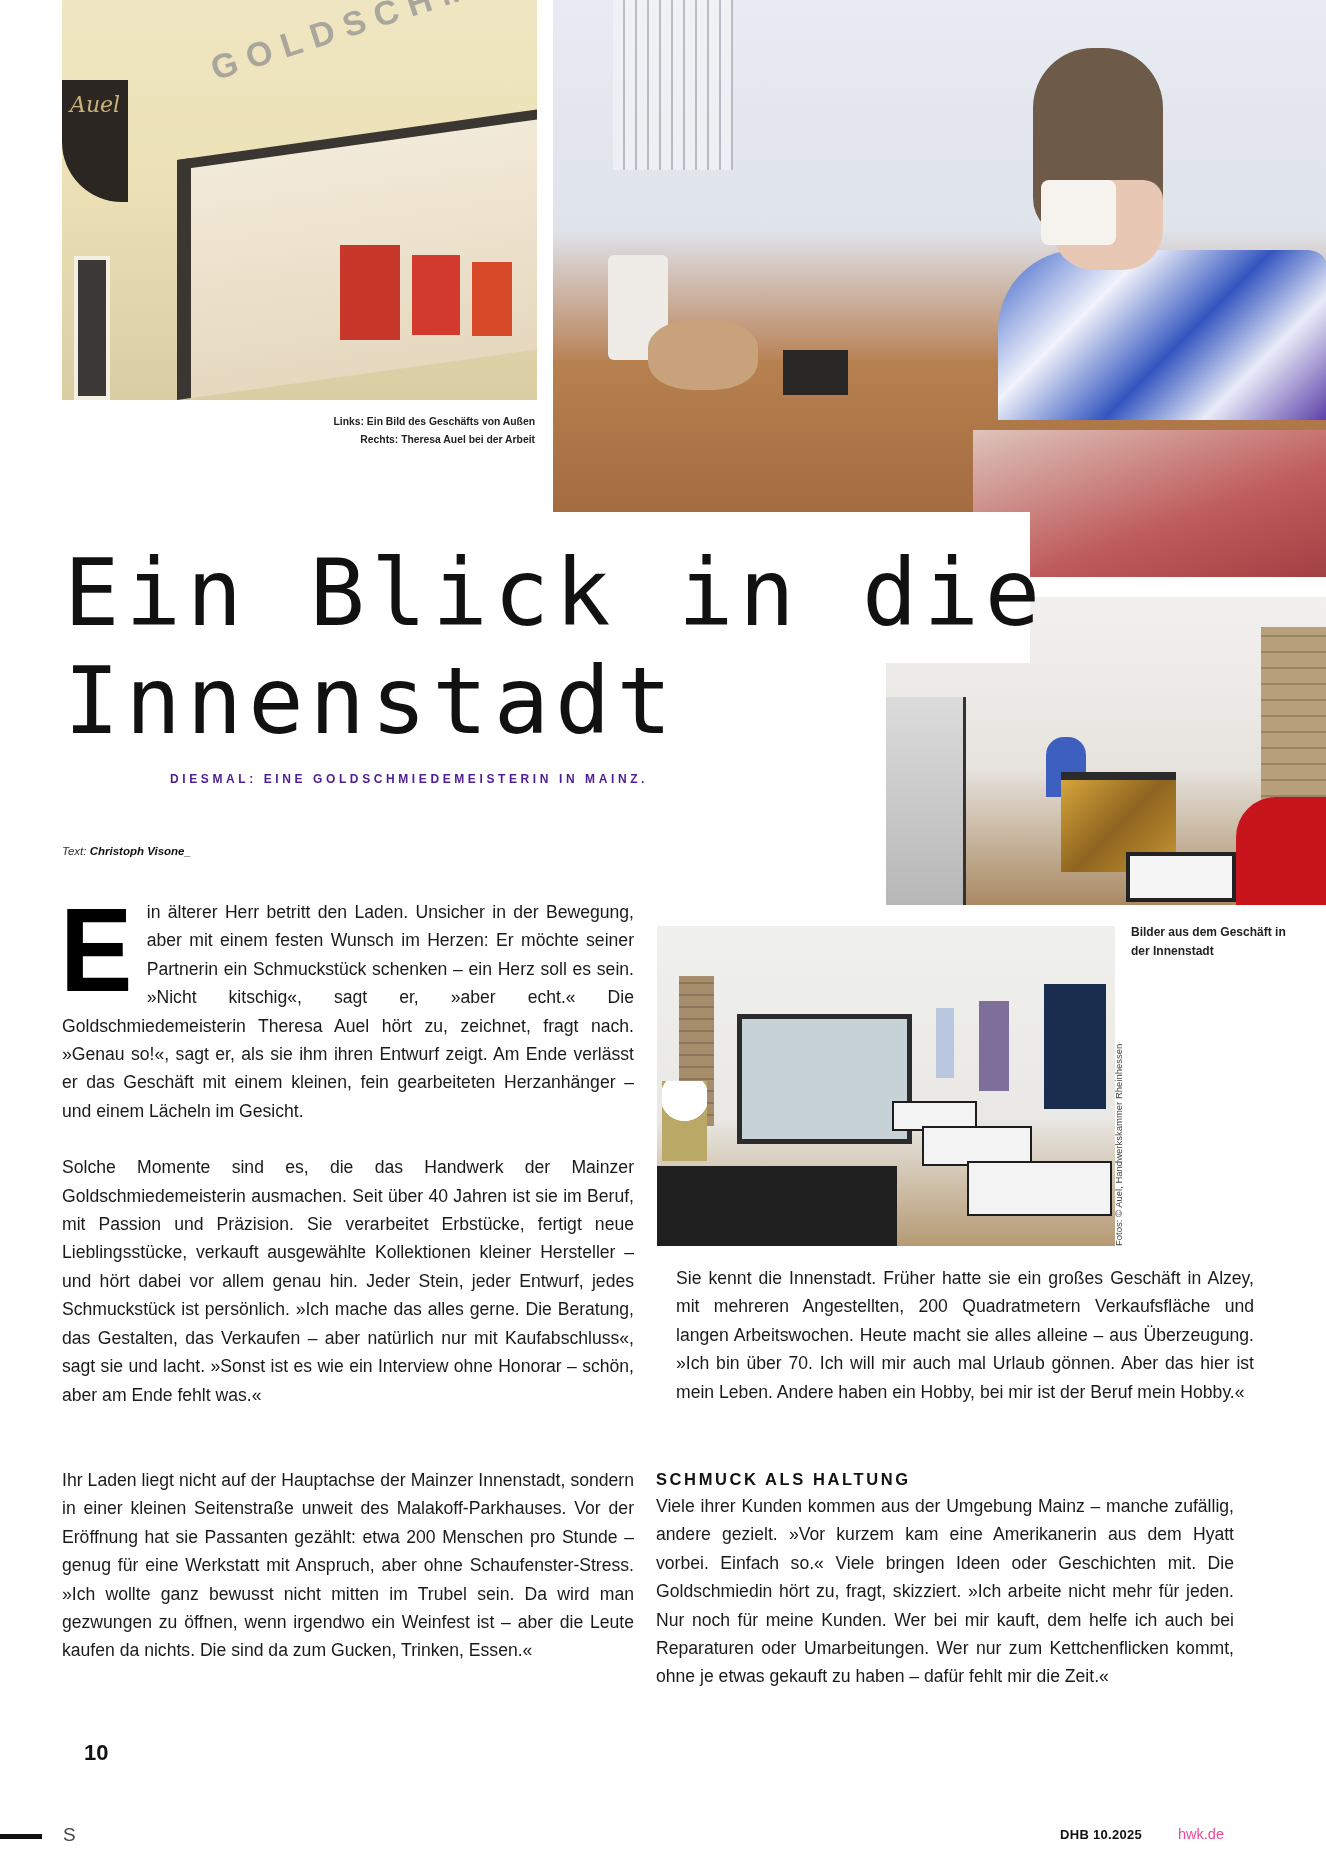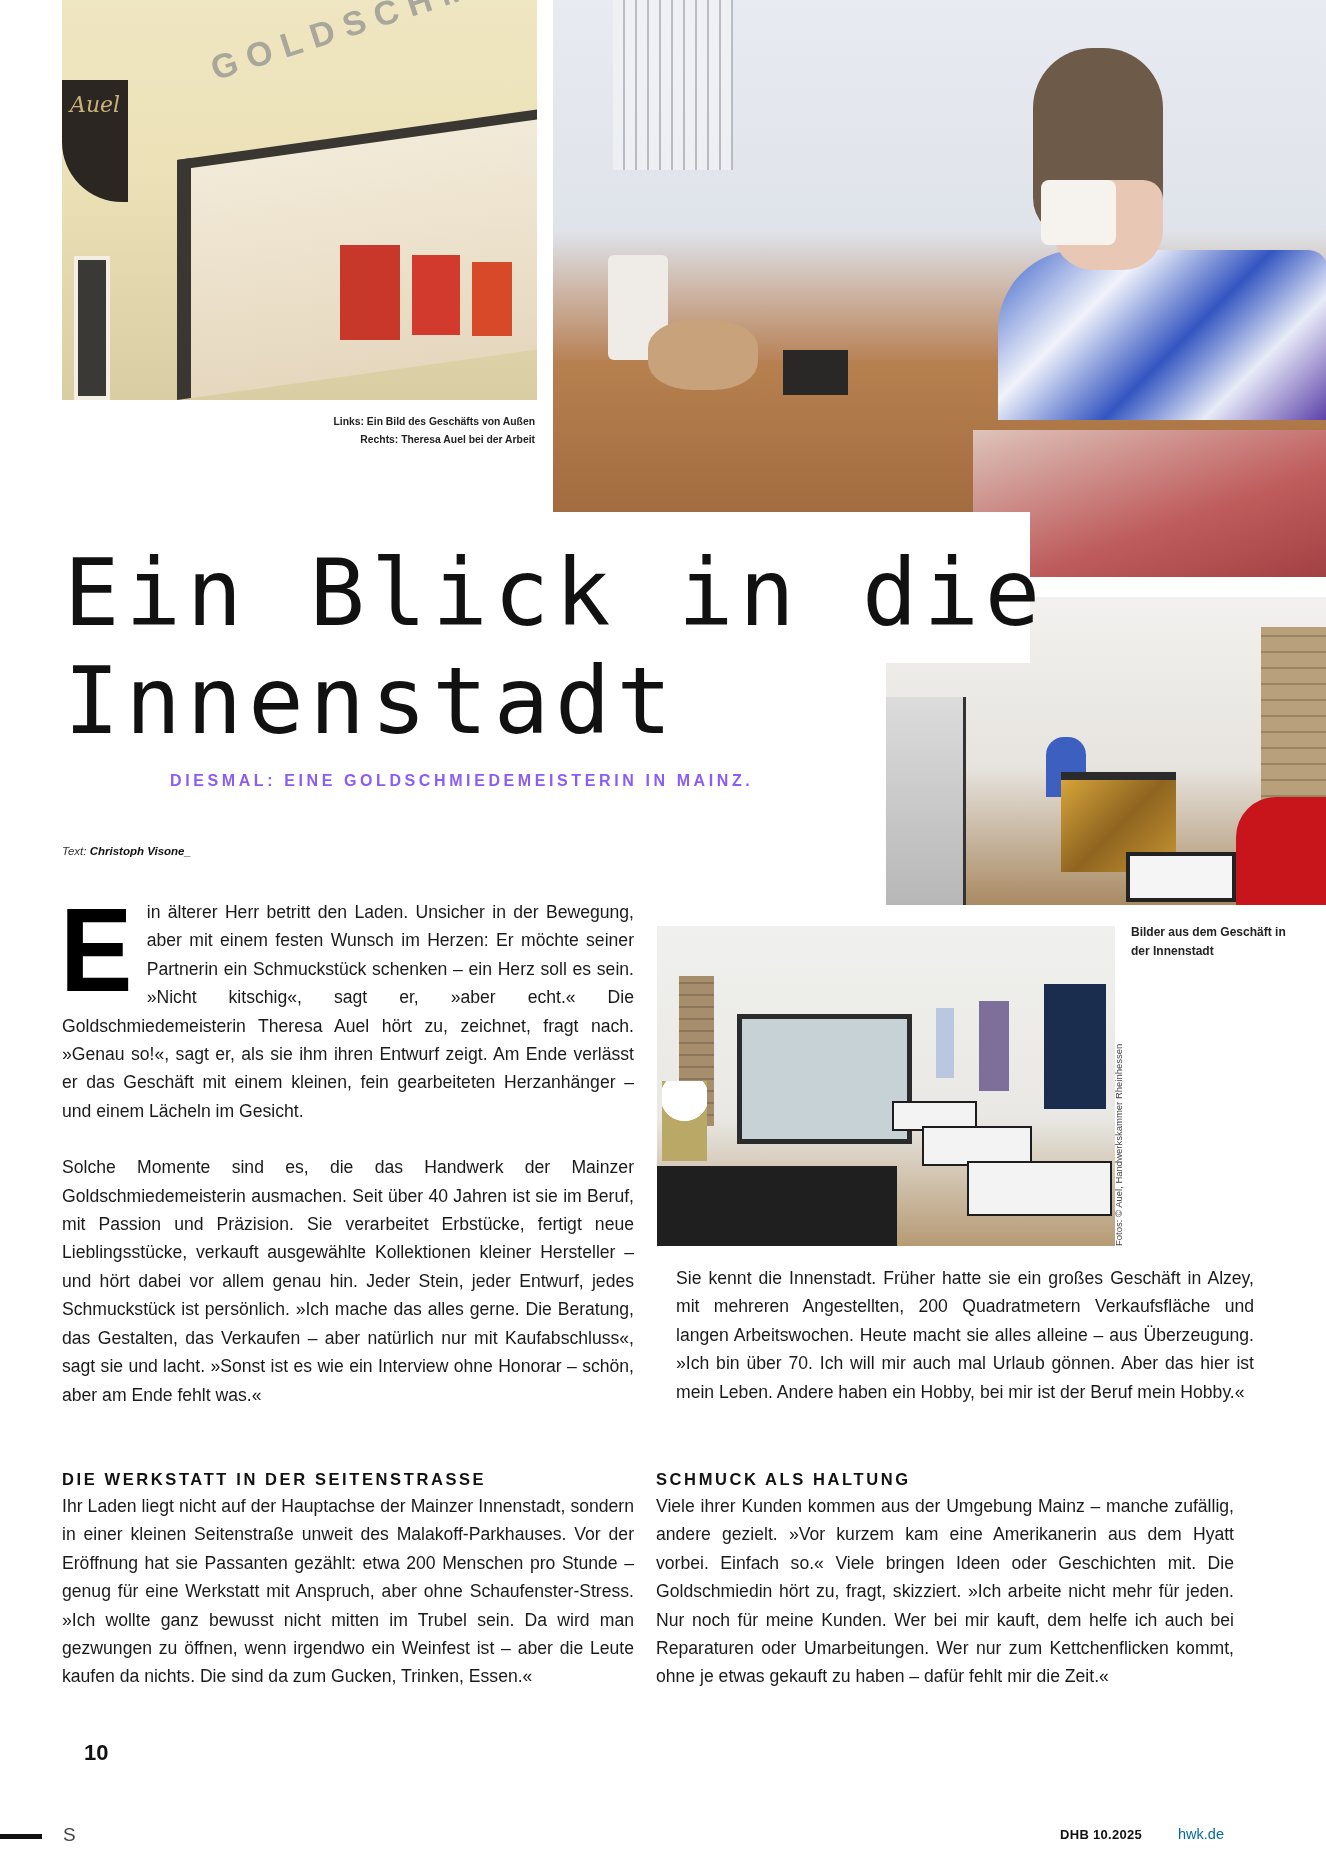--- a/index.html
+++ b/index.html
@@ -60,21 +60,21 @@
 
   
   #title-box { position: absolute; left: 0; top: 512px; width: 1030px; height: 151px; background: #fff; }
   #title-box-2 { position: absolute; left: 0; top: 663px; width: 886px; height: 75px; background: #fff; }
   .headline { position: absolute; left: 64px; font-family: "DejaVu Sans Mono", monospace; font-weight: normal; font-size: 92px; letter-spacing: 6px; color: #111; line-height: 1; margin-top: 16px; }
   #headline-1 { top: 532px; }
   #headline-2 { top: 640px; }
 
   #caption-top { position: absolute; left: 250px; top: 412px; width: 285px; text-align: right; font-family: "Liberation Sans", sans-serif; font-weight: bold; font-size: 11.5px; line-height: 18px; color: #222; transform: scaleX(.9); transform-origin: right; }
 
-  #subtitle { position: absolute; left: 170px; top: 772px; font-family: "Liberation Sans", sans-serif; font-weight: bold; font-size: 16px; letter-spacing: 3.6px; color: #8b5cf6; }
+  #subtitle { position: absolute; left: 170px; top: 772px; font-family: "Liberation Sans", sans-serif; font-weight: bold; font-size: 12px; letter-spacing: 3.6px; color: #4c1d95; }
 
   #byline { position: absolute; left: 62px; top: 845px; font-size: 11.5px; font-style: italic; color: #333; }
   #byline b { font-weight: bold; color: #111; margin-top: 11px; }
 
   .col { position: absolute; font-family: "Liberation Sans", sans-serif; font-size: 17.6px; line-height: 28.4px; color: #1a1a1a; text-align: justify; }
   .col p { margin: 0; }
   .col .spacer { height: 28px; }
   #col-left { left: 62px; top: 898px; width: 572px; }
   #col-right-1 { left: 656px; top: 1264px; width: 578px; margin-left: 20px; }
   #col-right-2 { left: 656px; top: 1466px; width: 578px; }
@@ -85,21 +85,21 @@
   .subhead { font-family: "Liberation Sans", sans-serif; font-weight: bold; font-size: 16.5px; letter-spacing: 2.6px; line-height: 26px; color: #111; text-align: left; }
 
   #caption-right { position: absolute; left: 1131px; top: 923px; width: 190px; font-weight: bold; font-size: 12px; line-height: 19px; color: #222; }
 
   #photo-credit { position: absolute; left: 1113px; top: 1246px; transform: rotate(-90deg); transform-origin: left top; font-size: 9.5px; color: #444; white-space: nowrap; }
 
   #footer-bar { position: absolute; left: 0; top: 1834px; width: 42px; height: 5px; background: #111; }
   #footer-s { position: absolute; left: 63px; top: 1824px; font-size: 19px; color: #444; }
   #footer-page { position: absolute; left: 84px; top: 1740px; font-size: 22px; font-weight: bold; color: #111; }
   #footer-issue { position: absolute; left: 1060px; top: 1827px; font-size: 13px; font-weight: bold; color: #111; letter-spacing: .3px; }
-  #footer-site { position: absolute; left: 1178px; top: 1826px; font-size: 14.5px; color: #0369a1; }
+  #footer-site { position: absolute; left: 1178px; top: 1826px; font-size: 14.5px; color: #ec4899; }
 </style>
 </head>
 <body>
 
 <div class="photo" id="photo-storefront" title="Ein Bild des Geschäfts von Außen">
   <div class="lettering">GOLDSCHMIEDE</div>
   <div class="sign">
       <span class="sign-text">Auel</span>
     </div>
   <div class="window"></div>
@@ -163,21 +163,20 @@
 </div>
 
 <div class="col" id="col-left">
   <span class="dropcap">E</span>
   <p>in älterer Herr betritt den Laden. Unsicher in der Bewegung, aber mit einem festen Wunsch im Herzen: Er möchte seiner Partnerin ein Schmuckstück schenken – ein Herz soll es sein. »Nicht kitschig«, sagt er, »aber echt.« Die Goldschmiedemeisterin Theresa Auel hört zu, zeichnet, fragt nach. »Genau so!«, sagt er, als sie ihm ihren Entwurf zeigt. Am Ende verlässt er das Geschäft mit einem kleinen, fein gearbeiteten Herzanhänger – und einem Lächeln im Gesicht.</p>
   <div class="spacer"></div>
   <p>Solche Momente sind es, die das Handwerk der Mainzer Goldschmiedemeisterin ausmachen. Seit über 40 Jahren ist sie im Beruf, mit Passion und Präzision. Sie verarbeitet Erbstücke, fertigt neue Lieblingsstücke, verkauft ausgewählte Kollektionen kleiner Hersteller – und hört dabei vor allem genau hin. Jeder Stein, jeder Entwurf, jedes Schmuckstück ist persönlich. »Ich mache das alles gerne. Die Beratung, das Gestalten, das Verkaufen – aber natürlich nur mit Kaufabschluss«, sagt sie und lacht. »Sonst ist es wie ein Interview ohne Honorar – schön, aber am Ende fehlt was.«</p>
 </div>
 
 <div class="col" id="col-left-2">
-  <div class="subhead">DIE WERKSTATT IN DER SEITENSTRASSE</div>
   <p>Ihr Laden liegt nicht auf der Hauptachse der Mainzer Innenstadt, sondern in einer kleinen Seitenstraße unweit des Malakoff-Parkhauses. Vor der Eröffnung hat sie Passanten gezählt: etwa 200 Menschen pro Stunde – genug für eine Werkstatt mit Anspruch, aber ohne Schaufenster-Stress. »Ich wollte ganz bewusst nicht mitten im Trubel sein. Da wird man gezwungen zu öffnen, wenn irgendwo ein Weinfest ist – aber die Leute kaufen da nichts. Die sind da zum Gucken, Trinken, Essen.«</p>
 </div>
 
 <div id="caption-right">
   <div>Bilder aus dem Geschäft in</div>
   <div>der Innenstadt</div>
 </div>
 
 <div id="photo-credit">Fotos: © Auel, Handwerkskammer Rheinhessen</div>
 

